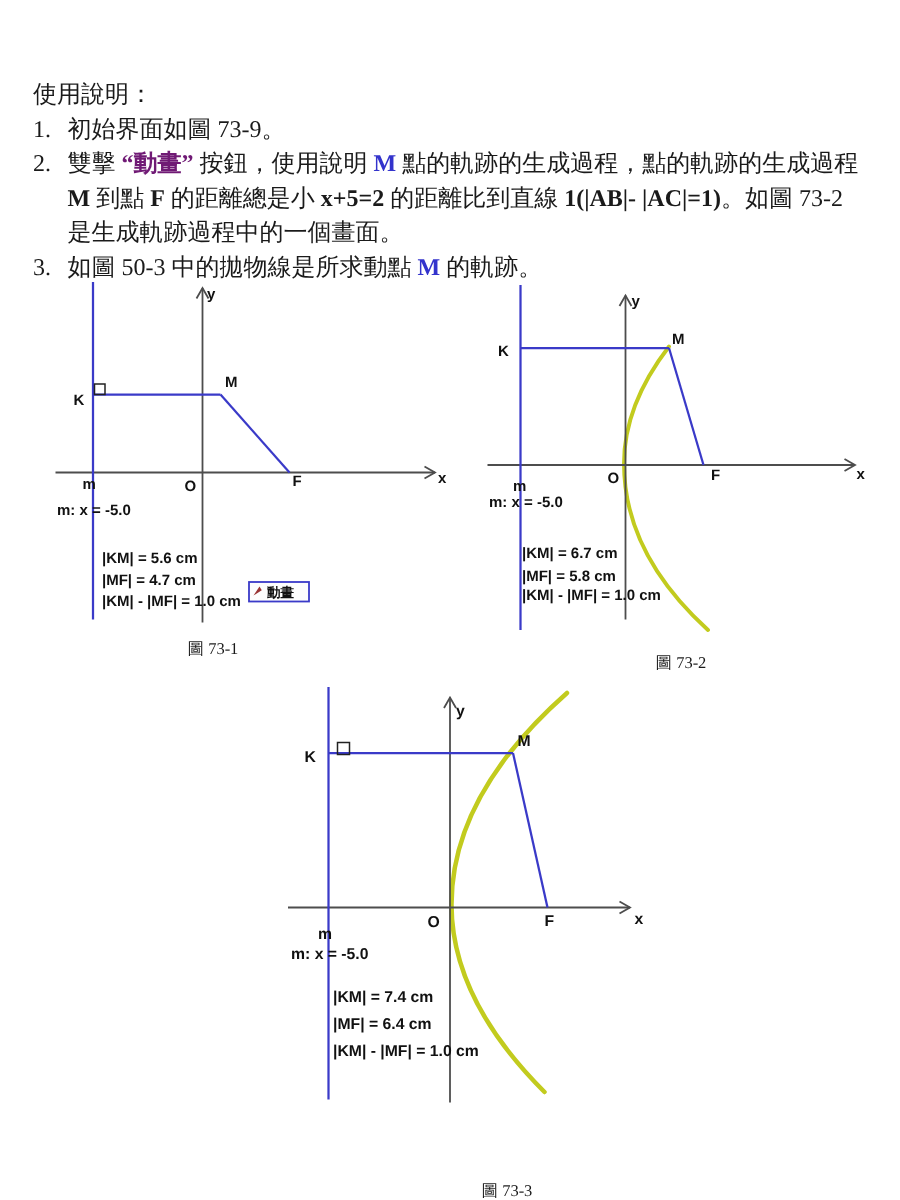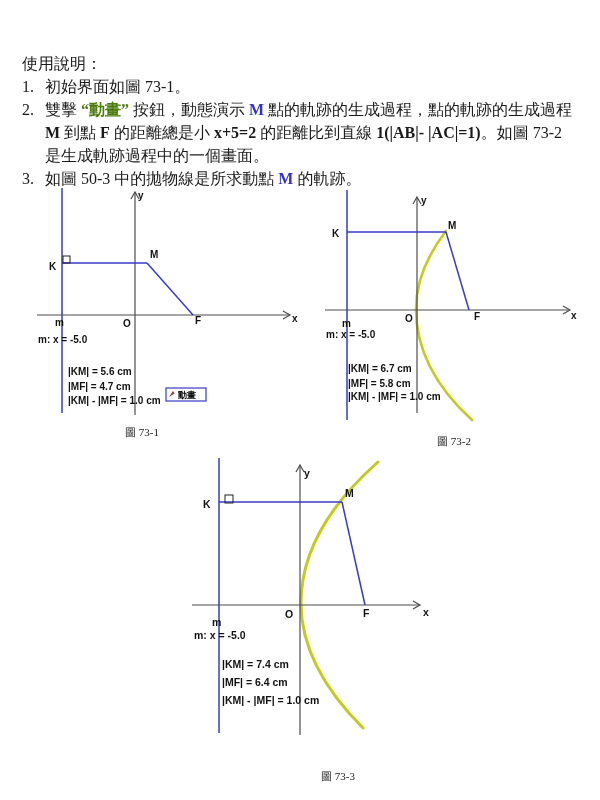--- a/index.html
+++ b/index.html
@@ -8,46 +8,46 @@
     background:#ffffff;color:#1a1a1a;
     font-family:"Liberation Serif","DejaVu Serif",serif;
   }
   
   .instructions{position:absolute;left:22px;top:24px;width:552px;
     font-size:16px;line-height:23px;margin-top:28px;}
   .item{display:flex;align-items:flex-start;}
   .num{flex:0 0 23px;}
   .txt{flex:1 1 auto;}
   .b{font-weight:bold;}
-  .purple{color:#4d7c0f;font-weight:bold;}
+  .purple{color:#701a75;font-weight:bold;}
   .blueM{color:#3333cc;font-weight:bold;}
   
   .fig{position:absolute;}
   .figcap{position:absolute;font-size:11px;color:#1a1a1a;white-space:nowrap;}
   svg text{font-family:"Liberation Sans","DejaVu Sans",sans-serif;font-weight:bold;fill:#111;}
   .axis{stroke:#4d4d4d;stroke-width:1.2;fill:none;}
   .geo{stroke:#3a3ac8;stroke-width:1.5;fill:none;}
   .trace{stroke:#c2cb1e;fill:none;stroke-linecap:round;}
   .sq{stroke:#222;stroke-width:1;fill:none;}
   .btnrect{stroke:#3a3ac8;stroke-width:1.2;fill:#fdfdfd;}
 </style>
 </head>
 <body>
 
 <div class="instructions">
   <div>使用說明：</div>
 
   <div class="item">
     <span class="num">1.</span>
-    <span class="txt"><span>初始界面如圖 73-1。</span></span>
+    <span class="txt"><span>初始界面如圖 73-9。</span></span>
   </div>
 
   <div class="item">
     <span class="num">2.</span>
-    <span class="txt"><span>雙擊 </span><span class="purple">“動畫”</span><span> 按鈕，動態演示 </span><span class="blueM">M</span><span> 點的軌跡的生成過程，點的軌跡的生成過程 </span><span class="b">M</span><span> 到點 </span><span class="b">F</span><span> 的距離總是小 </span><span class="b">x+5=2</span><span> 的距離比到直線 </span><span class="b">1(|AB|- |AC|=1)</span><span>。如圖 73-2 是生成軌跡過程中的一個畫面。</span></span>
+    <span class="txt"><span>雙擊 </span><span class="purple">“動畫”</span><span> 按鈕，使用說明 </span><span class="blueM">M</span><span> 點的軌跡的生成過程，點的軌跡的生成過程 </span><span class="b">M</span><span> 到點 </span><span class="b">F</span><span> 的距離總是小 </span><span class="b">x+5=2</span><span> 的距離比到直線 </span><span class="b">1(|AB|- |AC|=1)</span><span>。如圖 73-2 是生成軌跡過程中的一個畫面。</span></span>
   </div>
 
   <div class="item">
     <span class="num">3.</span>
     <span class="txt"><span>如圖 50-3 中的拋物線是所求動點 </span><span class="blueM">M</span><span> 的軌跡。</span></span>
   </div>
 </div>
 
 <svg class="fig" style="left:30px;top:185px;" width="272" height="242" viewBox="0 0 272 242">
 
@@ -133,13 +133,13 @@
   <text x="165" y="42" font-size="10.5">M</text>
   <text x="105" y="163" font-size="10.5">O</text>
   <text x="183" y="162" font-size="10.5">F</text>
   <text x="32" y="171" font-size="10.5">m</text>
   <text x="14" y="184" font-size="10.5">m: x = -5.0</text>
 
   <text x="42" y="213" font-size="10.5">|KM| = 7.4 cm</text>
   <text x="42" y="231" font-size="10.5">|MF| = 6.4 cm</text>
   <text x="42" y="249" font-size="10.5">|KM| - |MF| = 1.0 cm</text>
 </svg>
-<div class="figcap" style="left:287px;top:769px;padding-left:34px;">圖 73-3</div>
+<div class="figcap" style="left:287px;top:786px;padding-left:34px;">圖 73-3</div>
 
 </body></html>

